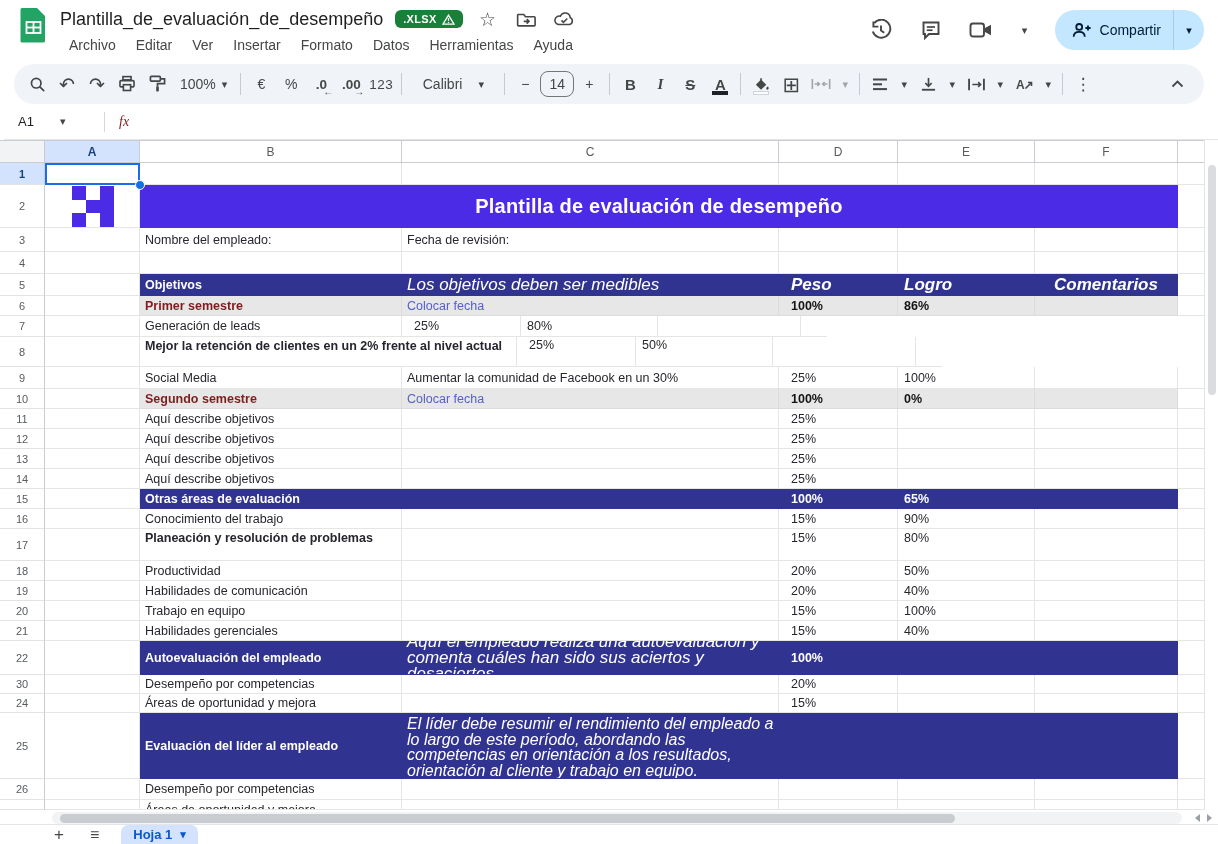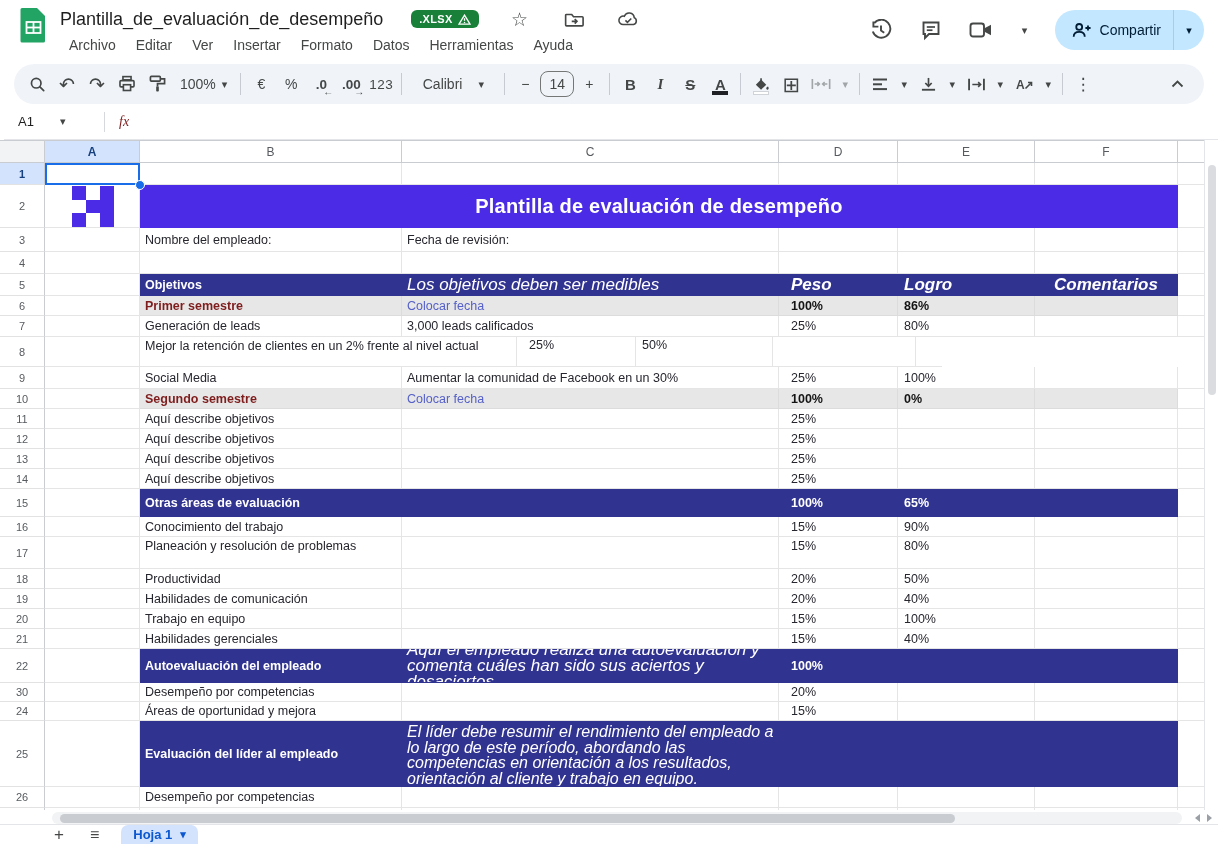--- a/index.html
+++ b/index.html
@@ -4,21 +4,21 @@
 <style>
   * { margin:0; padding:0; box-sizing:border-box; }
   html,body { width:1218px; height:844px; overflow:hidden; background:#fff;
     font-family:"Liberation Sans", sans-serif; -webkit-font-smoothing:antialiased; }
   .app { position:relative; width:1218px; height:844px; background:#fff; }
 
   
   .topbar { position:absolute; left:0; top:0; width:1218px; height:62px; background:#fff; }
   .sheets-logo { position:absolute; left:20px; top:7px; width:27px; height:36px; }
   .title-block { position:absolute; left:60px; top:6px; }
-  .title-row { display:flex; align-items:center; gap:28px; height:26px; }
+  .title-row { display:flex; align-items:center; gap:12px; height:26px; }
   .doc-title { font-size:18px; color:#1f1f1f; white-space:nowrap; }
   .badge { display:flex; align-items:center; gap:5px; background:#188038; color:#fff;
     font-size:11px; font-weight:bold; padding:3px 8px; border-radius:6px; letter-spacing:.3px; }
   .tb-ico { display:flex; align-items:center; justify-content:center; width:26px; height:26px;
     border-radius:50%; color:#444746; }
   .star-glyph { font-size:19px; line-height:1; color:#444746; }
   .menus { display:flex; gap:2px; margin-top:4px; }
   .menu-item { font-size:14px; color:#444746; padding:1px 9px; border-radius:10px; cursor:default; }
   .top-right { position:absolute; right:14px; top:10px; display:flex; align-items:center; gap:10px; }
   .tr-ico { display:flex; align-items:center; justify-content:center; width:40px; height:40px;
@@ -83,21 +83,21 @@
   .cd{width:119px; padding-left:12px;}.ce{width:137px; padding-left:6px;}
   .cf{width:143px; justify-content:center;}.cg{width:26px; border-right:none;}
   .band { background:#313390; border-color:#313390; color:#fff; }
   .band.cb { font-weight:bold; font-size:12.5px; }
   .band.cc, .band.cd.it, .band.ce.it, .band.cf.it { font-style:italic; font-size:17px; }
   .band.cd, .band.ce { font-weight:bold; }
   .grayrow { background:#E7E7E7; border-color:#dcdcdc; }
   .grayrow.cb { color:#7f1d1d; font-weight:bold; }
   .linktext { color:#5560C8; }
   .pct-b { font-weight:bold; color:#141414; }
-  .wrapcell { align-items:flex-start; padding-top:2px; line-height:15px; white-space:normal; }
+  .wrapcell { align-items:flex-start; padding-top:2px; line-height:15px; white-space:normal;font-weight:bold; }
   .banner { width:1038px; background:#4B2BE6; display:flex; align-items:center; justify-content:center;
     border-bottom:1px solid #4B2BE6; flex:none; }
   .banner-title { color:#fff; font-size:20px; font-weight:bold; letter-spacing:.2px; }
   .logo { position:relative; margin:1px 0 0 27px; width:42px; height:41px; display:grid;
     grid-template-columns:repeat(3,1fr); grid-template-rows:repeat(3,1fr); }
   .logo i { display:block; }
   .logo .p { background:#4B2BE6; }
   .mlh { line-height:16px; white-space:normal; }
   .m25 { line-height:15.5px; white-space:normal; padding-top:3px; padding-bottom:3px; align-items:flex-start; }
 
@@ -451,21 +451,20 @@
       <div class="cell cd grayrow pct-b">100%</div>
       <div class="cell ce grayrow pct-b">86%</div>
       <div class="cell cf grayrow"></div>
       <div class="cell cg"></div>
     </div>
 
     <div class="grow" style="height:21px">
       <div class="rh">7</div>
       <div class="cell ca"></div>
       <div class="cell cb">Generación de leads</div>
-      <div class="cell cc">3,000 leads calificados</div>
       <div class="cell cd">25%</div>
       <div class="cell ce">80%</div>
       <div class="cell cf"></div>
       <div class="cell cg"></div>
     </div>
 
     <div class="grow" style="height:30px">
       <div class="rh">8</div>
       <div class="cell ca"></div>
       <div class="cell cc wrapcell">Mejor la retención de clientes en un 2% frente al nivel actual</div>
@@ -531,21 +530,21 @@
       <div class="rh">14</div>
       <div class="cell ca"></div>
       <div class="cell cb">Aquí describe objetivos</div>
       <div class="cell cc"></div>
       <div class="cell cd">25%</div>
       <div class="cell ce"></div>
       <div class="cell cf"></div>
       <div class="cell cg"></div>
     </div>
 
-    <div class="grow" style="height:28px">
+    <div class="grow" style="height:20px">
       <div class="rh">15</div>
       <div class="cell ca"></div>
       <div class="cell cb band">Otras áreas de evaluación</div>
       <div class="cell cc band"></div>
       <div class="cell cd band">100%</div>
       <div class="cell ce band">65%</div>
       <div class="cell cf band"></div>
       <div class="cell cg"></div>
     </div>
 

